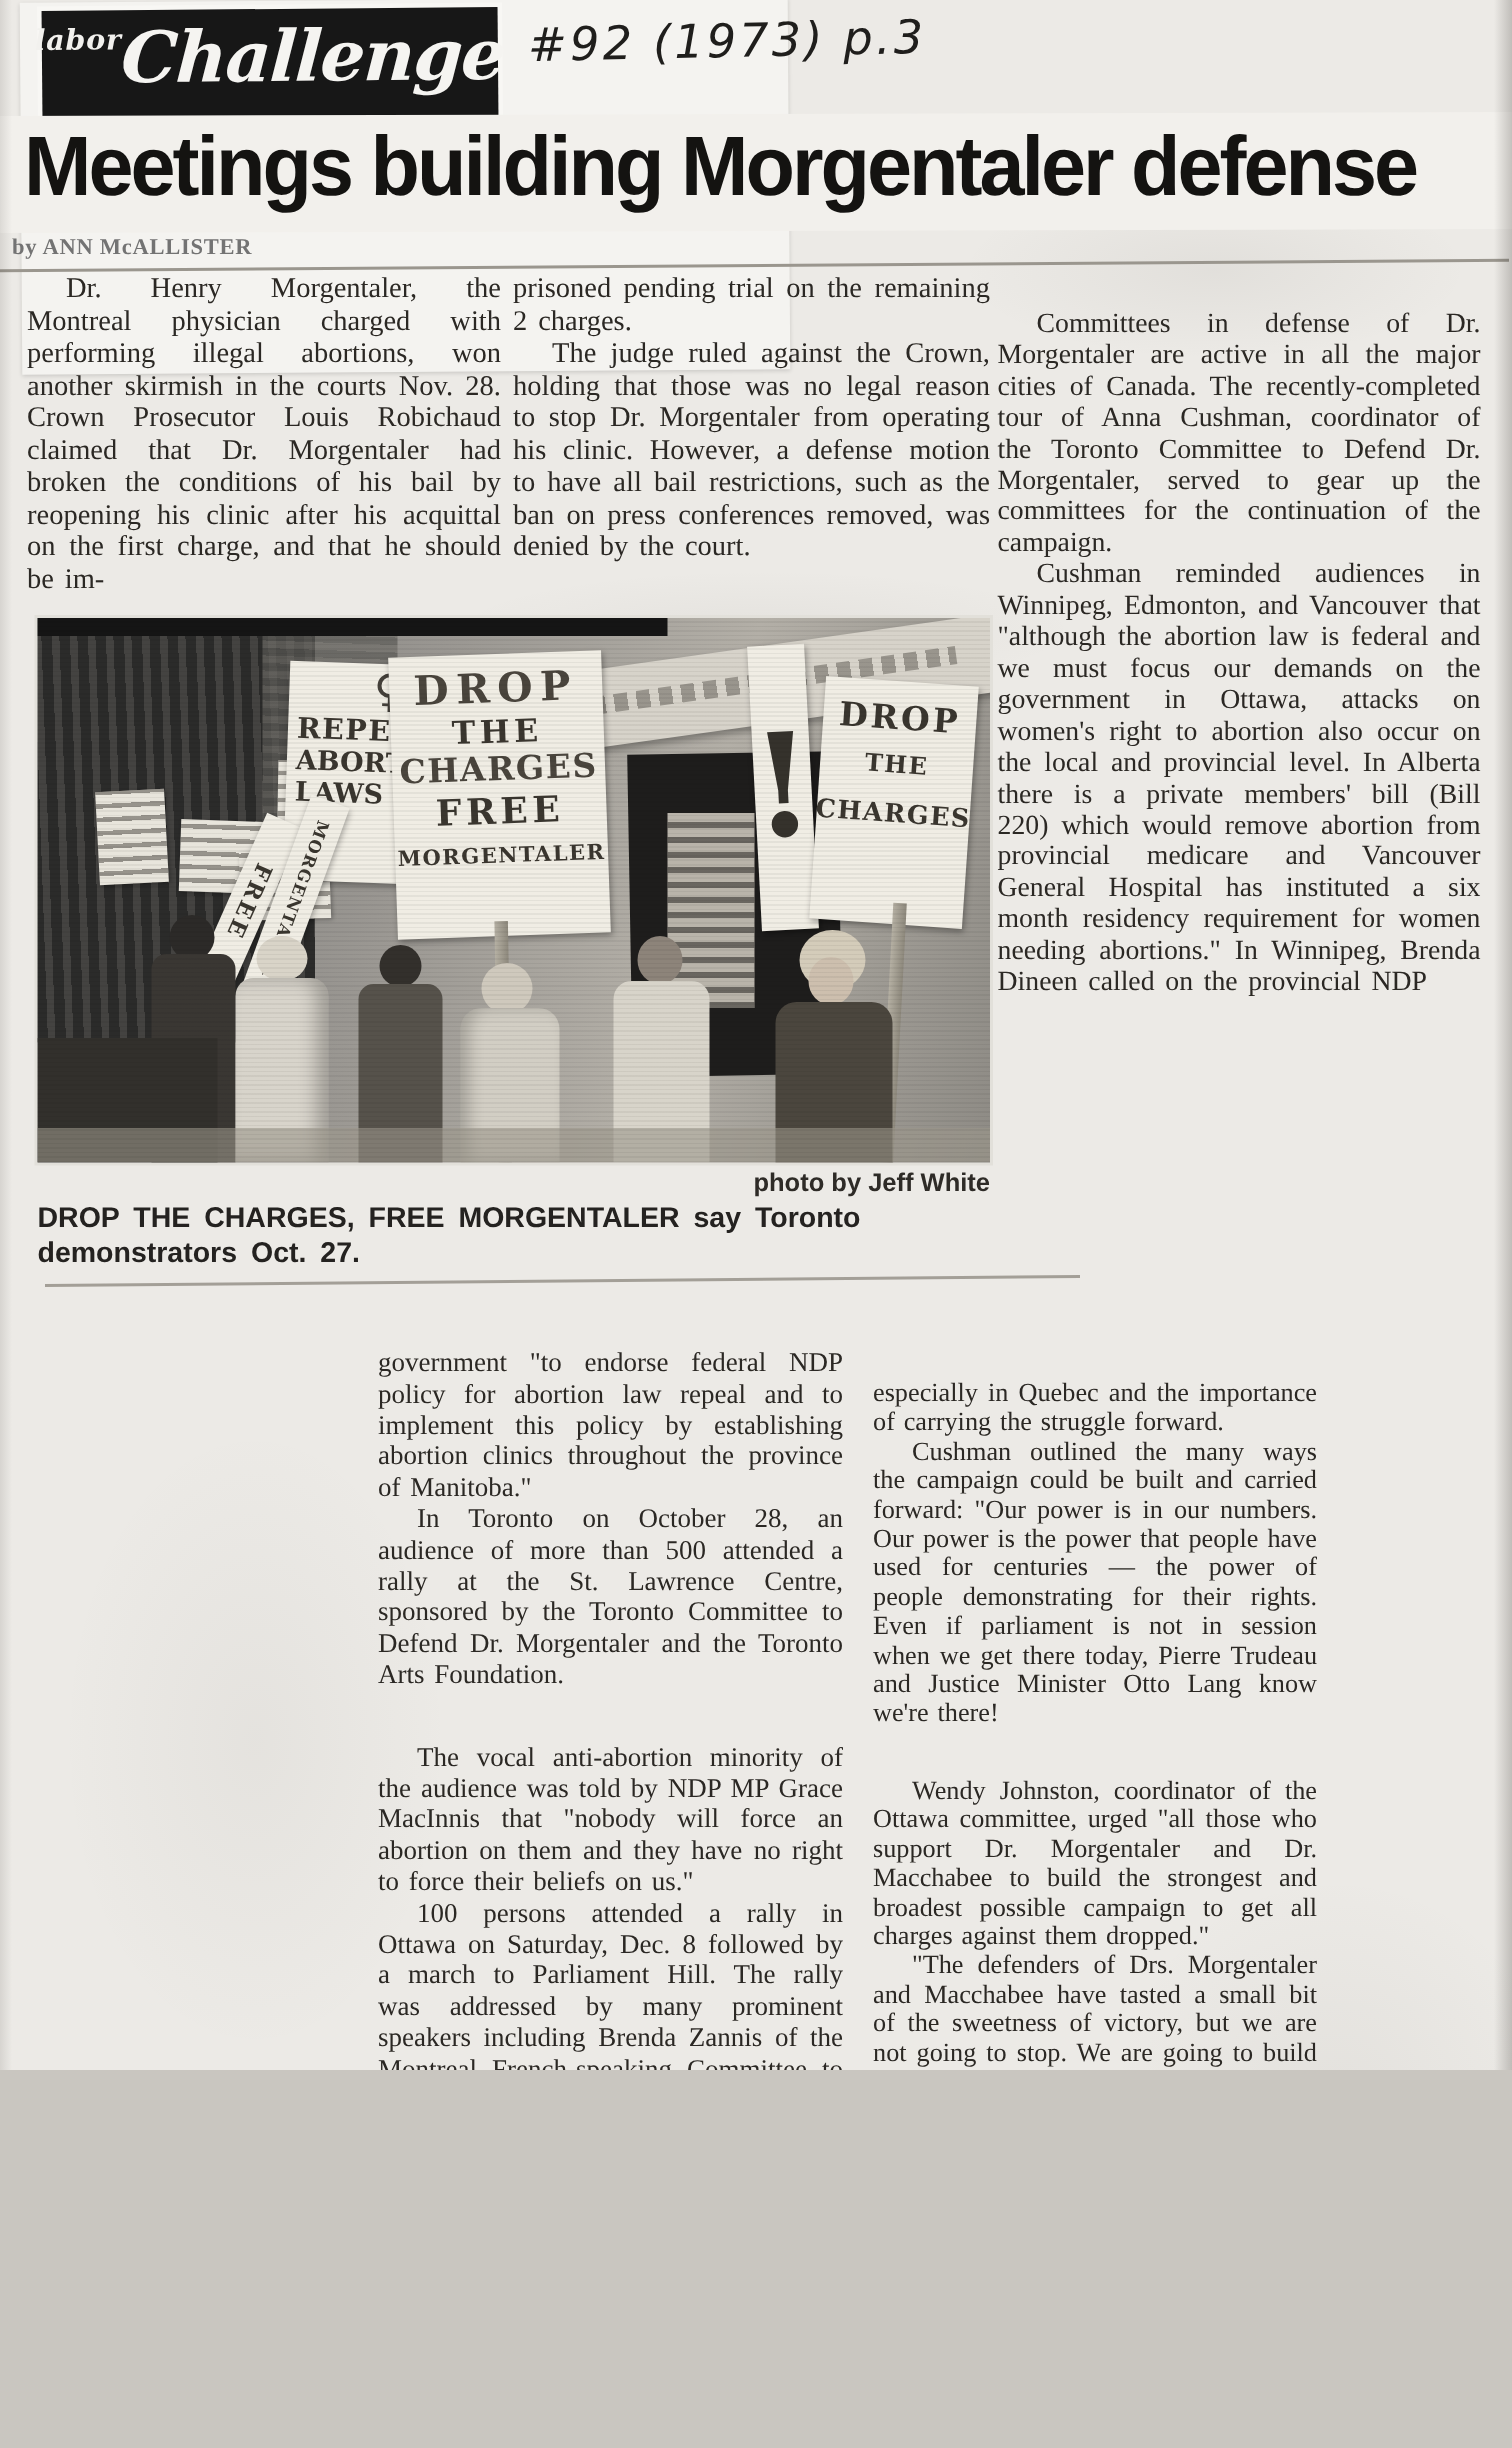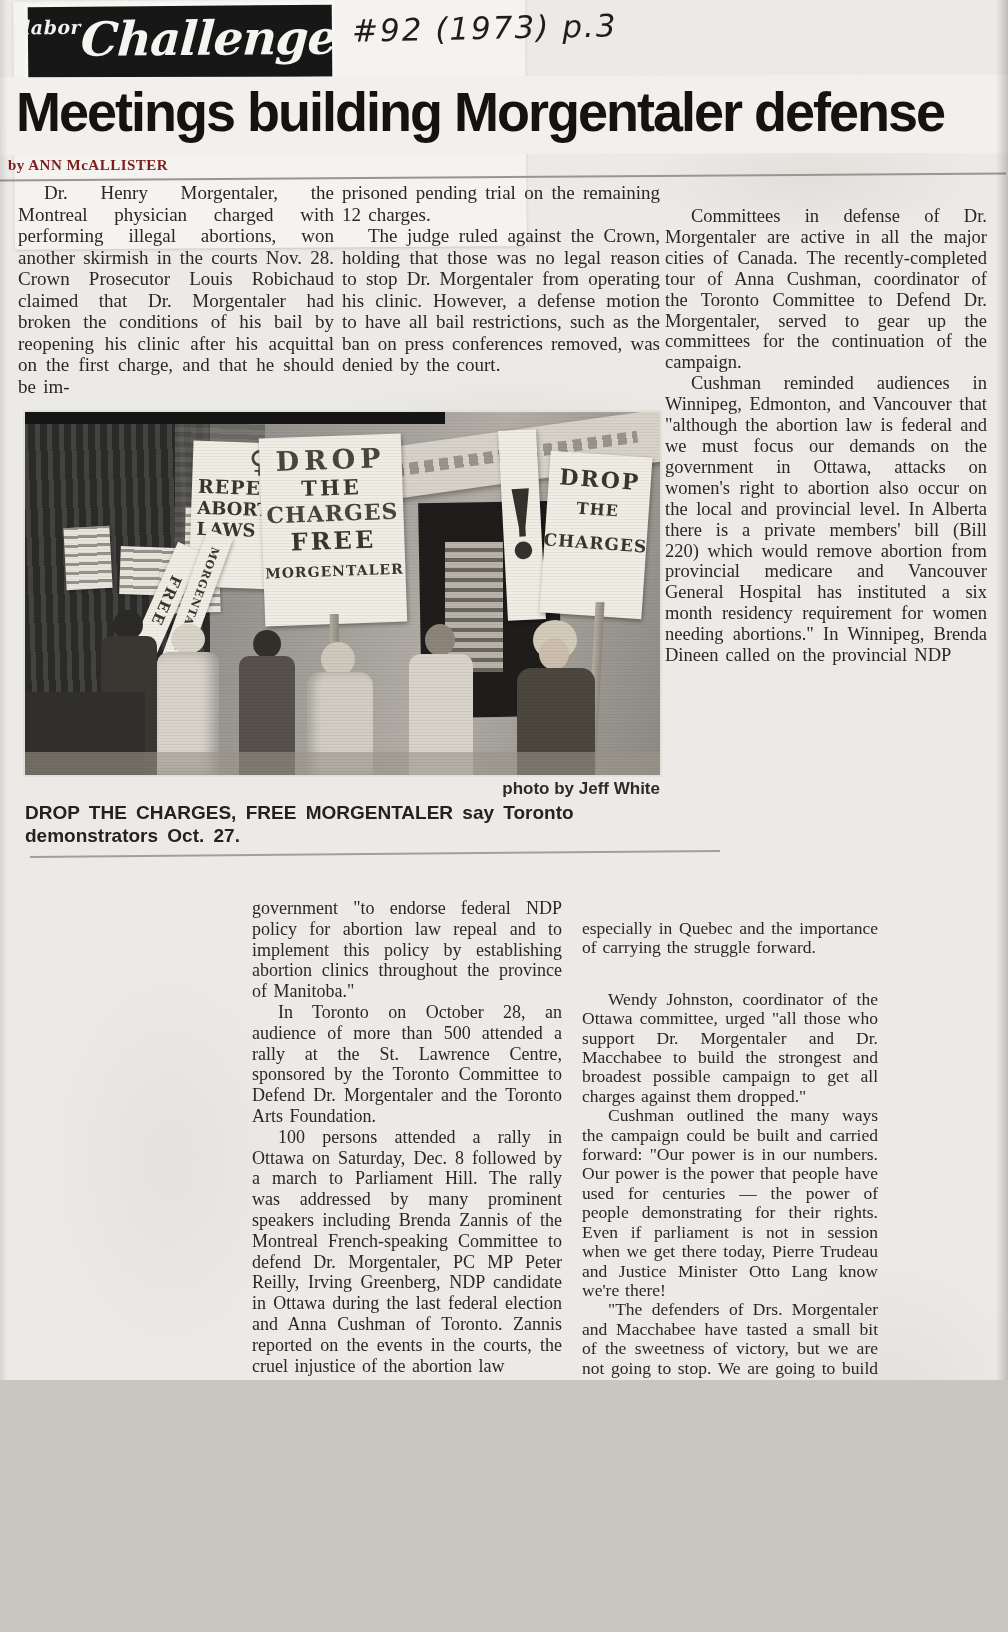--- a/index.html
+++ b/index.html
@@ -33,21 +33,21 @@
 
   
   .headline-band { position:absolute; left:0; top:76px; width:1008px; height:78px;
     background:#f2f0ec; transform:rotate(-.15deg); }
   .headline { position:absolute; left:16px; top:80px; width:985px;
     font-family:"Liberation Sans", sans-serif; font-weight:bold; font-size:54px;
     letter-spacing:-2px; color:#141311; transform:scaleY(1.04);
     white-space:nowrap; }
   .byline { position:absolute; left:8px; top:157px;
     font-family:"Liberation Serif", serif; font-weight:bold; font-size:15px;
-    color:#7f1d1d; letter-spacing:.5px; }
+    color:#737373; letter-spacing:.5px; }
 
   
   .col { position:absolute; color:#2b2824; text-align:justify; }
   .col-top { font-size:19px; line-height:21.5px; word-spacing:2.5px; }
   .col-low { font-size:18px; line-height:20.8px; word-spacing:2px; }
   .col-low-r { font-size:17.5px; line-height:19.4px; word-spacing:1.5px; }
   .para { margin:0; }
   .indent { text-indent:26px; }
   .gap { margin-top:28px; }
 
@@ -112,21 +112,21 @@
 
   <div class="headline-band"></div>
   <div class="headline">Meetings building Morgentaler defense</div>
   <div class="byline">by ANN McALLISTER</div>
   <div class="rule" style="left:0;top:176px;width:1006px;transform:rotate(-.4deg);height:1.5px;"></div>
 
   <div class="col col-top" style="left:18px;top:182px;width:316px;">
     <p class="para indent">Dr. Henry Morgentaler, the Montreal physician charged with performing illegal abortions, won another skirmish in the courts Nov. 28. Crown Prosecutor Louis Robichaud claimed that Dr. Morgentaler had broken the conditions of his bail by reopening his clinic after his acquittal on the first charge, and that he should be im-</p>
   </div>
   <div class="col col-top" style="left:342px;top:182px;width:318px;">
-    <p class="para">prisoned pending trial on the remaining 12 charges.</p>
+    <p class="para">prisoned pending trial on the remaining 2 charges.</p>
     <p class="para indent">The judge ruled against the Crown, holding that those was no legal reason to stop Dr. Morgentaler from operating his clinic. However, a defense motion to have all bail restrictions, such as the ban on press conferences removed, was denied by the court.</p>
   </div>
   <div class="col col-top" style="left:665px;top:178px;width:322px;font-size:18.5px;line-height:20.9px;">
     <p class="para indent gap">Committees in defense of Dr. Morgentaler are active in all the major cities of Canada. The recently-completed tour of Anna Cushman, coordinator of the Toronto Committee to Defend Dr. Morgentaler, served to gear up the committees for the continuation of the campaign.</p>
     <p class="para indent">Cushman reminded audiences in Winnipeg, Edmonton, and Vancouver that "although the abortion law is federal and we must focus our demands on the government in Ottawa, attacks on women's right to abortion also occur on the local and provincial level. In Alberta there is a private members' bill (Bill 220) which would remove abortion from provincial medicare and Vancouver General Hospital has instituted a six month residency requirement for women needing abortions." In Winnipeg, Brenda Dineen called on the provincial NDP</p>
   </div>
 
   <div class="photo">
     <div class="ph-building"></div>
     <div class="ph-building2"></div>
@@ -194,26 +194,27 @@
     <div class="grain"></div>
   </div>
 
   <div class="credit">photo by Jeff White</div>
   <div class="caption">DROP THE CHARGES, FREE MORGENTALER say Toronto demonstrators Oct. 27.</div>
   <div class="rule" style="left:30px;top:853px;width:690px;height:1.5px;transform:rotate(-.5deg);background:#a39f97;"></div>
 
   <div class="col col-low" style="left:252px;top:898px;width:310px;">
     <p class="para">government "to endorse federal NDP policy for abortion law repeal and to implement this policy by establishing abortion clinics throughout the province of Manitoba."</p>
     <p class="para indent">In Toronto on October 28, an audience of more than 500 attended a rally at the St. Lawrence Centre, sponsored by the Toronto Committee to Defend Dr. Morgentaler and the Toronto Arts Foundation.</p>
+    <p class="para indent" style="margin-top:34px;">The vocal anti-abortion minority of the audience was told by NDP MP Grace MacInnis that "nobody will force an abortion on them and they have no right to force their beliefs on us."</p>
     <p class="para indent">100 persons attended a rally in Ottawa on Saturday, Dec. 8 followed by a march to Parliament Hill. The rally was addressed by many prominent speakers including Brenda Zannis of the Montreal French-speaking Committee to defend Dr. Morgentaler, PC MP Peter Reilly, Irving Greenberg, NDP candidate in Ottawa during the last federal election and Anna Cushman of Toronto. Zannis reported on the events in the courts, the cruel injustice of the abortion law</p>
   </div>
   <div class="col col-low-r" style="left:582px;top:919px;width:296px;">
     <p class="para">especially in Quebec and the importance of carrying the struggle forward.</p>
+    <p class="para indent">Cushman outlined the many ways the campaign could be built and carried forward: "Our power is in our numbers. Our power is the power that people have used for centuries — the power of people demonstrating for their rights. Even if parliament is not in session when we get there today, Pierre Trudeau and Justice Minister Otto Lang know we're there!</p>
     <p class="para indent" style="margin-top:32px;">Wendy Johnston, coordinator of the Ottawa committee, urged "all those who support Dr. Morgentaler and Dr. Macchabee to build the strongest and broadest possible campaign to get all charges against them dropped."</p>
-    <p class="para indent">Cushman outlined the many ways the campaign could be built and carried forward: "Our power is in our numbers. Our power is the power that people have used for centuries — the power of people demonstrating for their rights. Even if parliament is not in session when we get there today, Pierre Trudeau and Justice Minister Otto Lang know we're there!</p>
     <p class="para indent">"The defenders of Drs. Morgentaler and Macchabee have tasted a small bit of the sweetness of victory, but we are not going to stop. We are going to build this campaign until we have won the whole thing — we are not going to stop until all charges against Dr. Morgentaler and Dr. Macchabee have been dropped and abortion has been removed from the Criminal Code."</p>
   </div>
 
   <div class="footer">Labor Challenge, February 17, 1973  7</div>
   <div class="rule" style="left:0;top:1622px;width:1008px;height:3px;background:#6e6a63;transform:rotate(-.15deg);"></div>
 
   <div class="edge-shade-right"></div>
   <div class="edge-shade-left"></div>
 </div>
 

